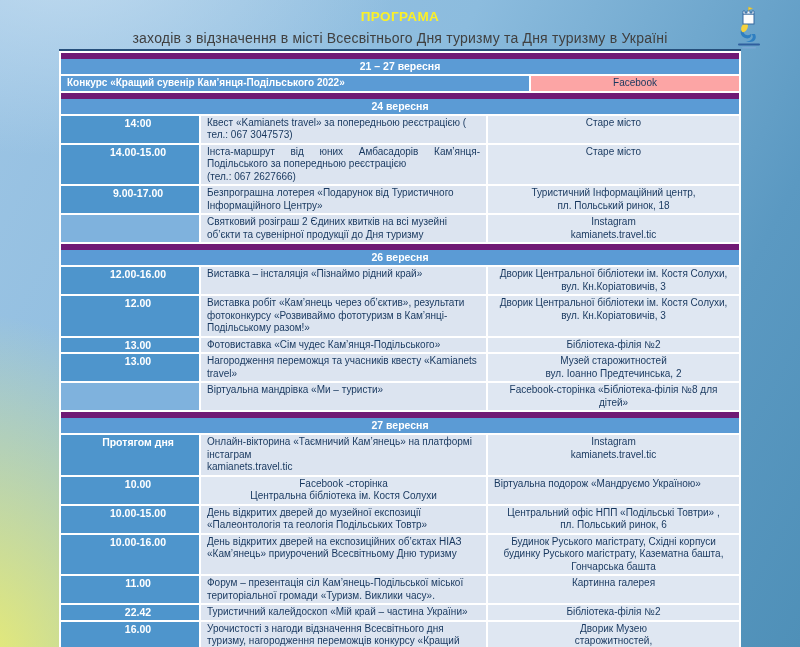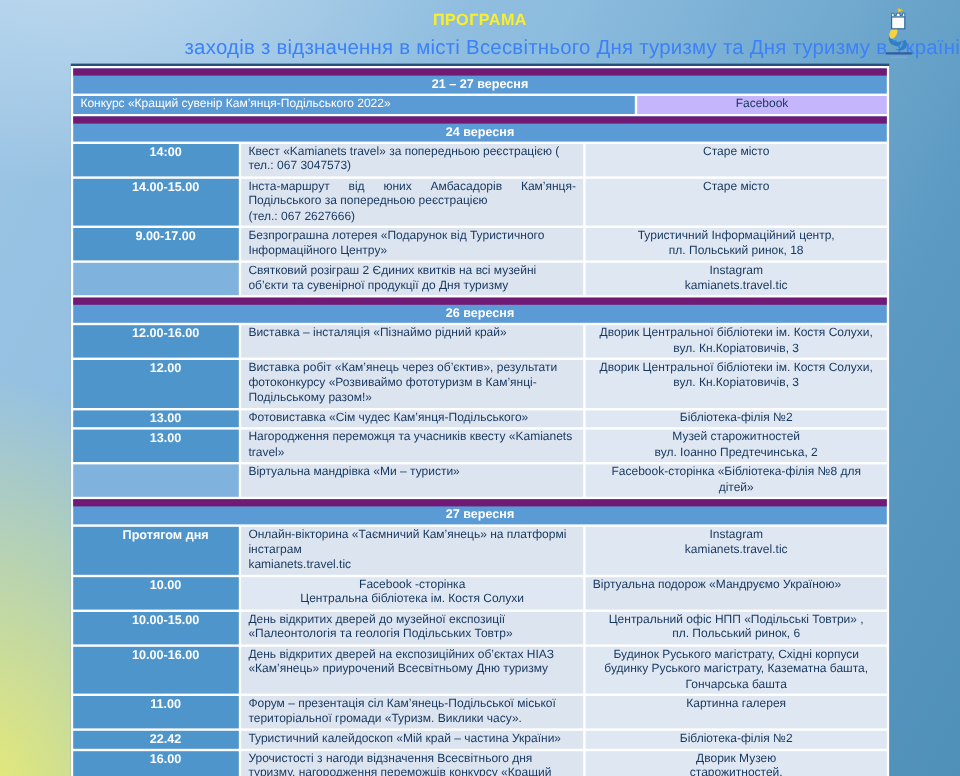--- a/index.html
+++ b/index.html
@@ -8,21 +8,21 @@
     font-family:"Liberation Sans", sans-serif;
     background:
       radial-gradient(ellipse 430px 540px at -30px 680px, #edee6d 0%, rgba(237,238,109,0) 68%),
       radial-gradient(ellipse 520px 300px at 8% -6%, rgba(197,222,241,.85), rgba(197,222,241,0) 65%),
       linear-gradient(118deg, #9cc4e4 0%, #8cbcde 42%, #5b99c2 78%, #4f90b8 100%);
   }
   .page{position:relative;width:800px;height:540px;}
 
   .header{text-align:center;padding-top:9px;}
   .title{color:#fbf028;font-size:13.5px;font-weight:bold;letter-spacing:.4px;}
-  .subtitle{color:#3b82f6;font-size:17px;margin-top:6px;letter-spacing:.2px;text-align:right;}
+  .subtitle{color:#404040;font-size:14px;margin-top:6px;letter-spacing:.2px;}
   .logo{position:absolute;top:3px;right:27px;width:48px;height:48px;}
 
   .table{
     width:678px;margin:5px auto 0;background:#ffffff;
     padding:2px;display:flex;flex-direction:column;gap:2px;
     box-shadow:0 -2px 0 #27507c;
   }
   .sec{
     background:#5b9bd5;color:#ffffff;font-weight:bold;text-align:center;
     font-size:10.5px;line-height:13px;padding:1px 0;border-top:6px solid #701a75;
@@ -34,22 +34,22 @@
     padding:1px 6px;white-space:pre-line;
   }
   .time{
     background:#4e95cc;color:#ffffff;font-weight:bold;text-align:center;
     font-size:10.5px;padding-left:18px;padding-right:2px;
   }
   .time.empty{background:#7fb2dd;}
   .event{background:#dce4f0;text-align:left;}
   .event.justify{text-align:justify;}
   .loc{background:#dfe7f2;text-align:center;}
-  .banner .event{background:#5b9bd5;color:#ffffff;font-weight:normal;}
-  .banner .loc{background:#c4b5fd;color:#17375e;display:flex;align-items:center;justify-content:center;}
+  .banner .event{background:#5b9bd5;color:#ffffff;font-weight:bold;}
+  .banner .loc{background:#fca5a5;color:#17375e;display:flex;align-items:center;justify-content:center;}
 </style>
 </head>
 <body>
 
 <div class="page">
 
   <div class="header">
     <div class="title">ПРОГРАМА</div>
     <div class="subtitle">заходів з відзначення в місті Всесвітнього Дня туризму  та Дня туризму в Україні</div>
     <div class="logo">

